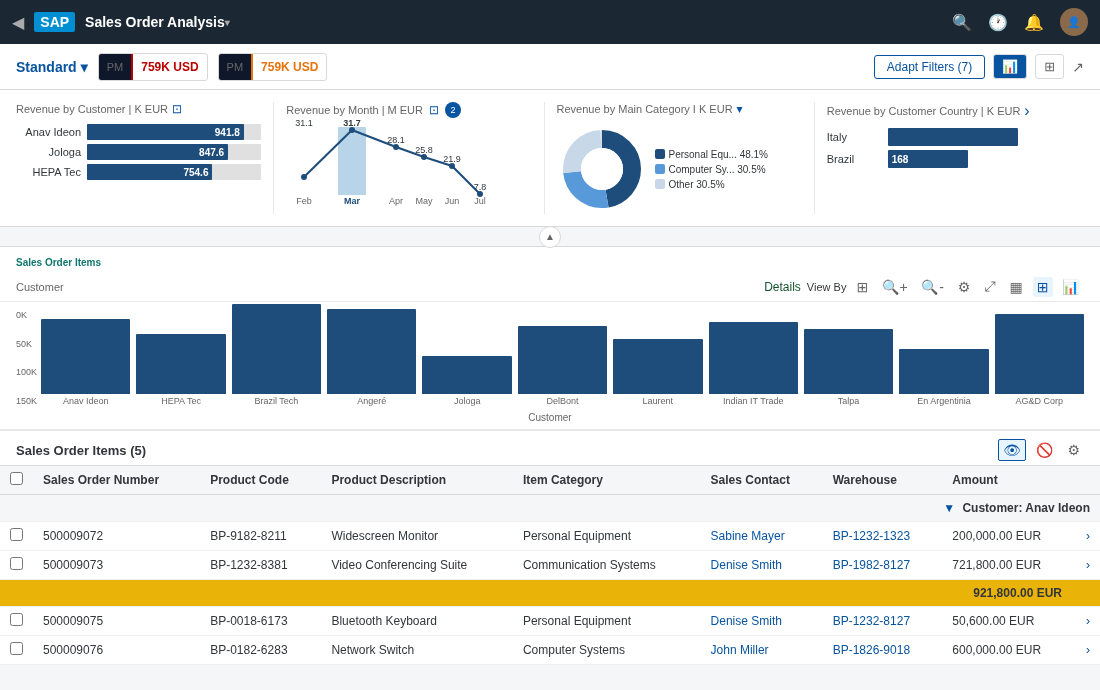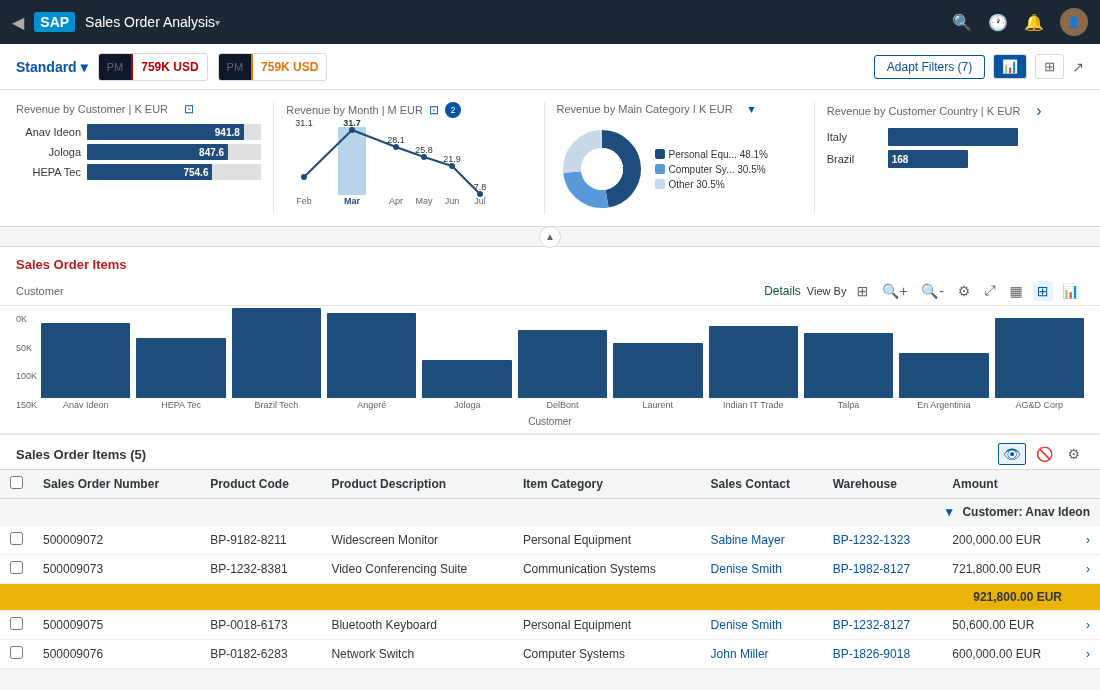--- a/index.html
+++ b/index.html
@@ -16,21 +16,21 @@
     }
     .top-bar .nav-btn { color: #aaa; background: none; border: none; cursor: pointer; font-size: 16px; }
     .sap-logo {
       background: #008fd3;
       color: white;
       font-weight: bold;
       font-size: 14px;
       padding: 2px 6px;
       border-radius: 2px;
     }
-    .app-title { color: white; font-size: 14px; font-weight: 400; display: flex; align-items: center; }
+    .app-title { color: white; font-size: 14px; font-weight: 700; display: flex; align-items: center; }
     .app-title .chevron { color: #aaa; font-size: 10px; }
     .top-bar-right { margin-left: auto; display: flex; align-items: center; gap: 16px; }
     .top-bar-right .icon-btn { color: #ccc; font-size: 16px; cursor: pointer; background: none; border: none; }
     .avatar { width: 28px; height: 28px; border-radius: 50%; background: #8a6a4a; display: flex; align-items: center; justify-content: center; color: white; font-size: 11px; cursor: pointer; }
 
     
     .toolbar {
       background: #fff;
       border-bottom: 1px solid #d9d9d9;
       padding: 8px 16px;
@@ -115,21 +115,21 @@
       border-right: 1px solid #e8e8e8;
     }
     .chart-panel:first-child { padding-left: 0; }
     .chart-panel:last-child { border-right: none; }
     .chart-title {
       font-size: 11px;
       color: #666;
       margin-bottom: 8px;
       display: flex;
       align-items: center;
-      gap: 16px;
+      gap: 4px;
     }
     .chart-expand { background: none; border: none; color: #0854a0; cursor: pointer; font-size: 12px; }
 
     
     .bar-chart-h { display: flex; flex-direction: column; gap: 4px; }
     .bar-row { display: flex; align-items: center; gap: 6px; }
     .bar-label { width: 65px; font-size: 11px; color: #32363a; text-align: right; flex-shrink: 0; }
     .bar-track { flex: 1; height: 16px; background: #e0e0e0; border-radius: 1px; position: relative; }
     .bar-fill { height: 100%; background: #1e4d7b; border-radius: 1px; display: flex; align-items: center; justify-content: flex-end; padding-right: 4px; }
     .bar-fill-value { color: white; font-size: 10px; font-weight: 600; margin-left: 12px; }
@@ -150,23 +150,23 @@
     .country-val { font-size: 10px; color: white; font-weight: 600; padding-left: 4px; }
 
     
     .collapse-bar { background: #f5f6f7; height: 20px; display: flex; align-items: center; justify-content: center; border-bottom: 1px solid #d9d9d9; }
     .collapse-btn { background: #fff; border: 1px solid #d9d9d9; border-radius: 50%; width: 22px; height: 22px; display: flex; align-items: center; justify-content: center; cursor: pointer; font-size: 10px; color: #666; }
 
     
     .section-header {
       background: #fff;
       padding: 10px 16px 4px;
-      font-size: 13px;
+      font-size: 10px;
       font-weight: 600;
-      color: #b91c1c;
+      color: #0f766e;
       display: flex;
       align-items: center;
       gap: 8px;
     }
     .section-toolbar {
       background: #fff;
       padding: 4px 16px 4px;
       display: flex;
       align-items: center;
       gap: 4px;

